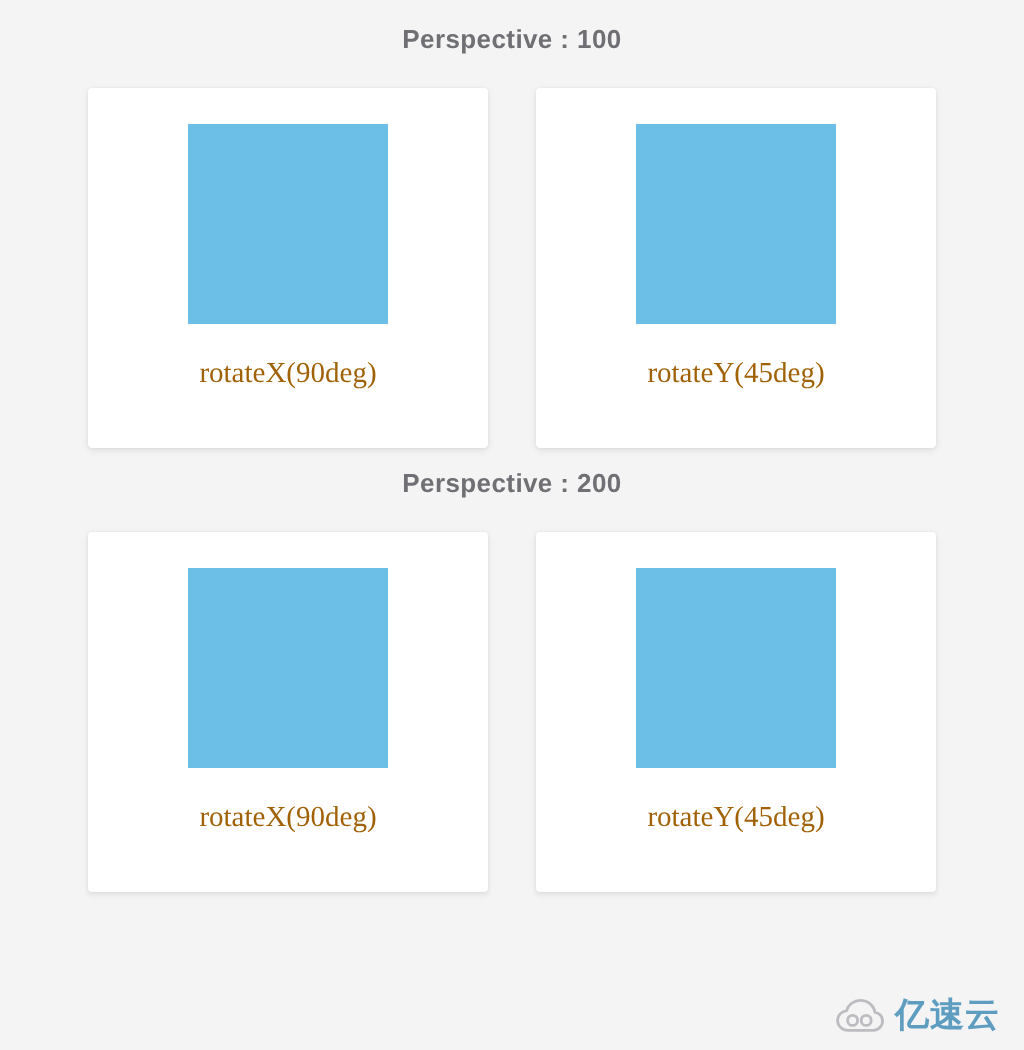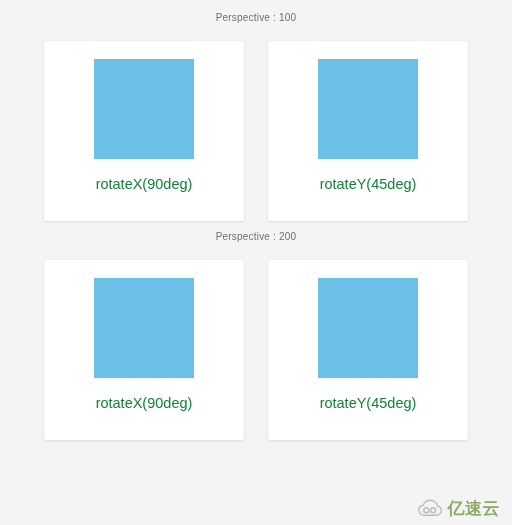--- a/index.html
+++ b/index.html
@@ -22,24 +22,25 @@
     box-sizing: border-box;
   }
 
   .section {
     width: 100%;
   }
 
   .section-title {
     text-align: center;
     color: #6f6f74;
-    font-size: 10px;
+    font-size: 13px;
     line-height: 1;
     letter-spacing: 0.2px;
     font-family: "Liberation Sans", sans-serif;
+    font-weight: bold;
   }
 
   
   .title-1 { padding-top: 13px; }
   .title-2 { padding-top: 11px; }
 
   .card-row {
     display: flex;
     justify-content: center;
     gap: 24px;
@@ -69,44 +70,44 @@
     padding-top: 4px;
   }
 
   .box {
     width: 100px;
     height: 100px;
     background: #6cc0e7;
   }
 
   .card-label {
-    color: #15803d;
+    color: #a16207;
     font-size: 14.5px;
     line-height: 1;
-    font-family: Liberation Sans, sans-serif;
+    font-family: Liberation Serif, serif;
     padding-top: 4px;
   }
 
   
   .watermark {
     position: absolute;
     right: 12px;
     bottom: 8px;
     display: flex;
     align-items: center;
     gap: 5px;
     opacity: 0.62;
     user-select: none;
   }
   .watermark .cloud-glyph {
     display: block;
     line-height: 0;
   }
   .watermark .wm-text {
-    color: #4d7c0f;
+    color: #0369a1;
     font-size: 17px;
     line-height: 1;
     font-family: "DejaVu Sans", sans-serif;
     font-weight: 700;
     letter-spacing: 0.5px;
   }
 </style>
 </head>
 <body>
 

